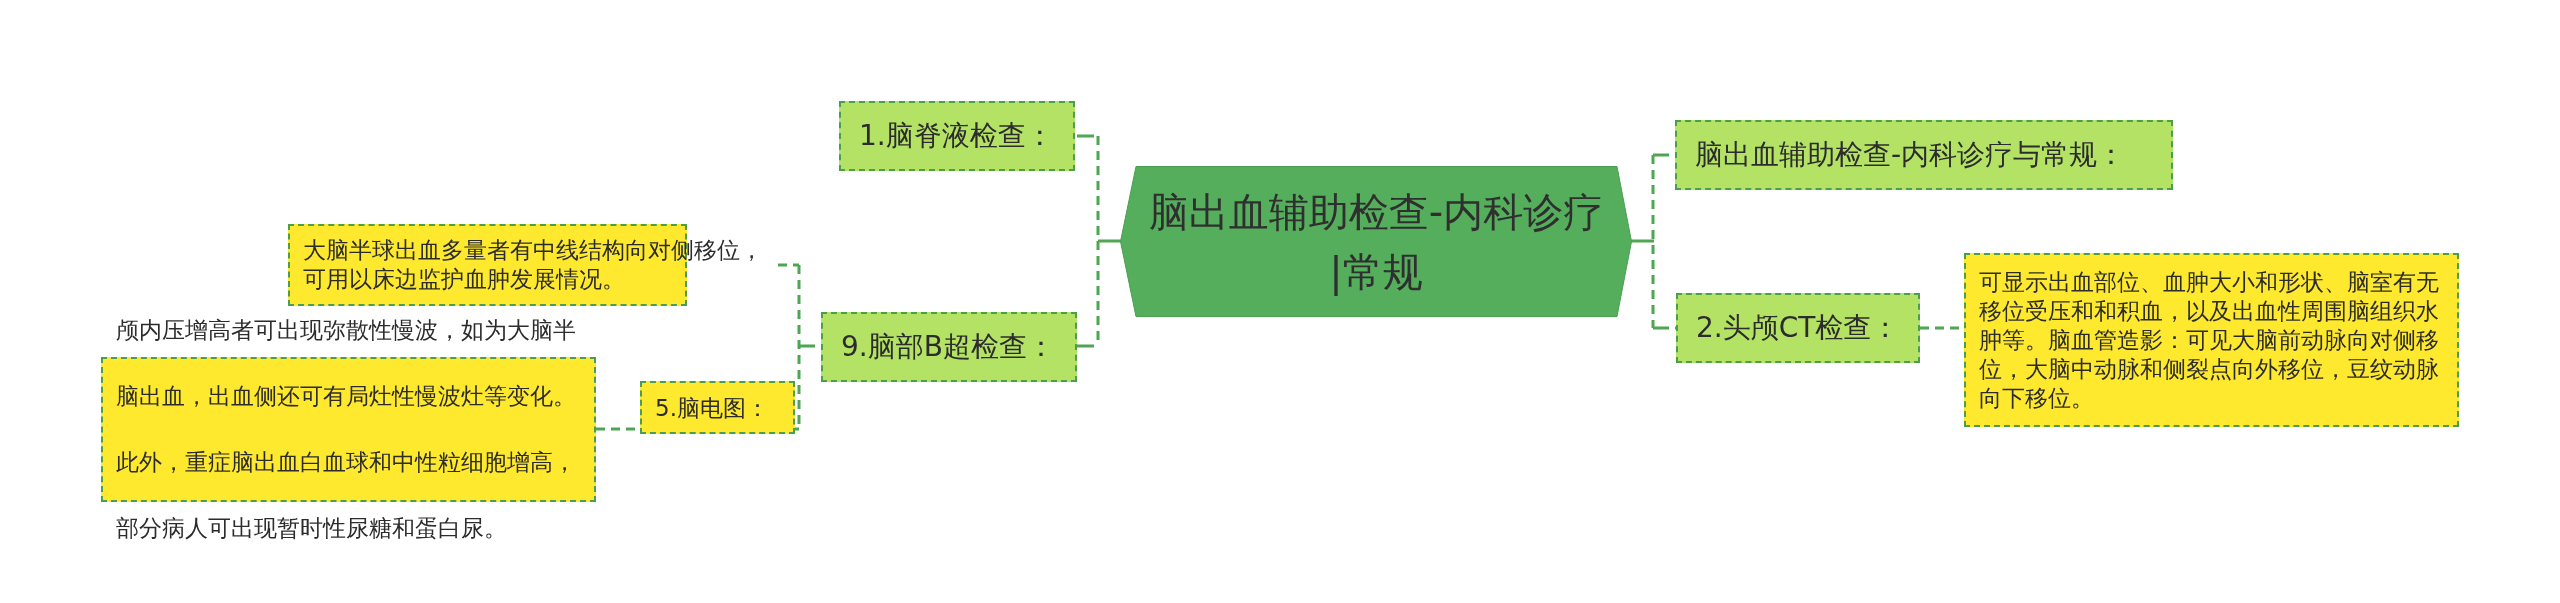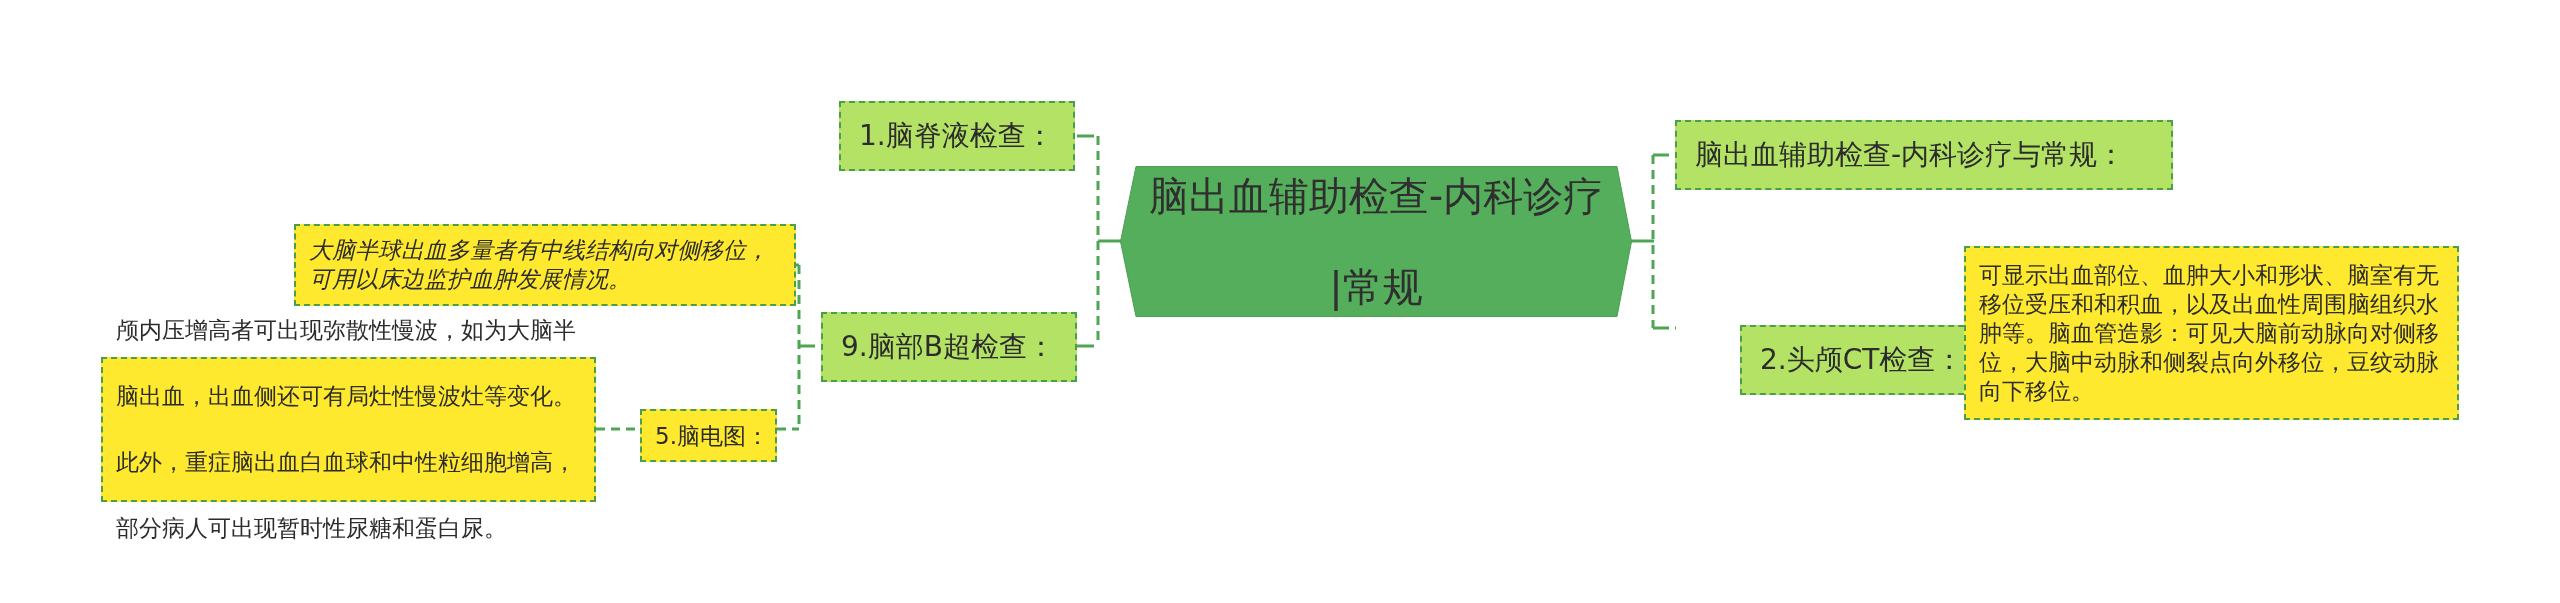--- a/index.html
+++ b/index.html
@@ -36,21 +36,21 @@
     }
     .center-text {
       position: absolute;
       left: 0;
       top: 0;
       width: 512px;
       height: 151px;
       display: flex;
       flex-direction: column;
       align-items: center;
-      justify-content: space-between;
+      justify-content: center;
       font-size: 40px;
       line-height: 60px;
       color: #2f2f2f;
     }
     .line {
       display: block;
       white-space: nowrap;
     }
     .node {
       position: absolute;
@@ -128,43 +128,43 @@
 </div>
 
 <div class="node node-l1" style="left:839px; top:101px; width:236px;">
   <span class="line">1.脑脊液检查：</span>
 </div>
 
 <div class="node node-l1" style="left:821px; top:312px; width:256px;">
   <span class="line">9.脑部B超检查：</span>
 </div>
 
-<div class="node node-yellow" style="left:294px; top:224px; width:502px; height:82px;font-style:italic;">
+<div class="node node-yellow" style="left:288px; top:224px; width:399px; height:82px;">
   <span class="line">大脑半球出血多量者有中线结构向对侧移位，</span>
   <span class="line">可用以床边监护血肿发展情况。</span>
 </div>
 
-<div class="node node-yellow node-small" style="left:640px; top:409px; width:137px; height:53px;">
+<div class="node node-yellow node-small" style="left:640px; top:381px; width:155px; height:53px;">
   <span class="line">5.脑电图：</span>
 </div>
 
 <div class="node node-yellow" style="left:101px; top:357px; width:495px; height:145px;gap:37px;">
   <span class="line">颅内压增高者可出现弥散性慢波，如为大脑半</span>
   <span class="line">脑出血，出血侧还可有局灶性慢波灶等变化。</span>
   <span class="line">此外，重症脑出血白血球和中性粒细胞增高，</span>
   <span class="line">部分病人可出现暂时性尿糖和蛋白尿。</span>
 </div>
 
 <div class="node node-l1" style="left:1675px; top:120px; width:498px;">
   <span class="line">脑出血辅助检查-内科诊疗与常规：</span>
 </div>
 
-<div class="node node-l1" style="left:1740px; top:293px; width:244px;margin-top:32px;">
+<div class="node node-l1" style="left:1676px; top:293px; width:244px;">
   <span class="line">2.头颅CT检查：</span>
 </div>
 
-<div class="node node-yellow" style="left:1964px; top:246px; width:495px; height:174px;">
+<div class="node node-yellow" style="left:1964px; top:253px; width:495px; height:174px;">
   <span class="line">可显示出血部位、血肿大小和形状、脑室有无</span>
   <span class="line">移位受压和和积血，以及出血性周围脑组织水</span>
   <span class="line">肿等。脑血管造影：可见大脑前动脉向对侧移</span>
   <span class="line">位，大脑中动脉和侧裂点向外移位，豆纹动脉</span>
   <span class="line">向下移位。</span>
 </div>
 
 </body></html>

